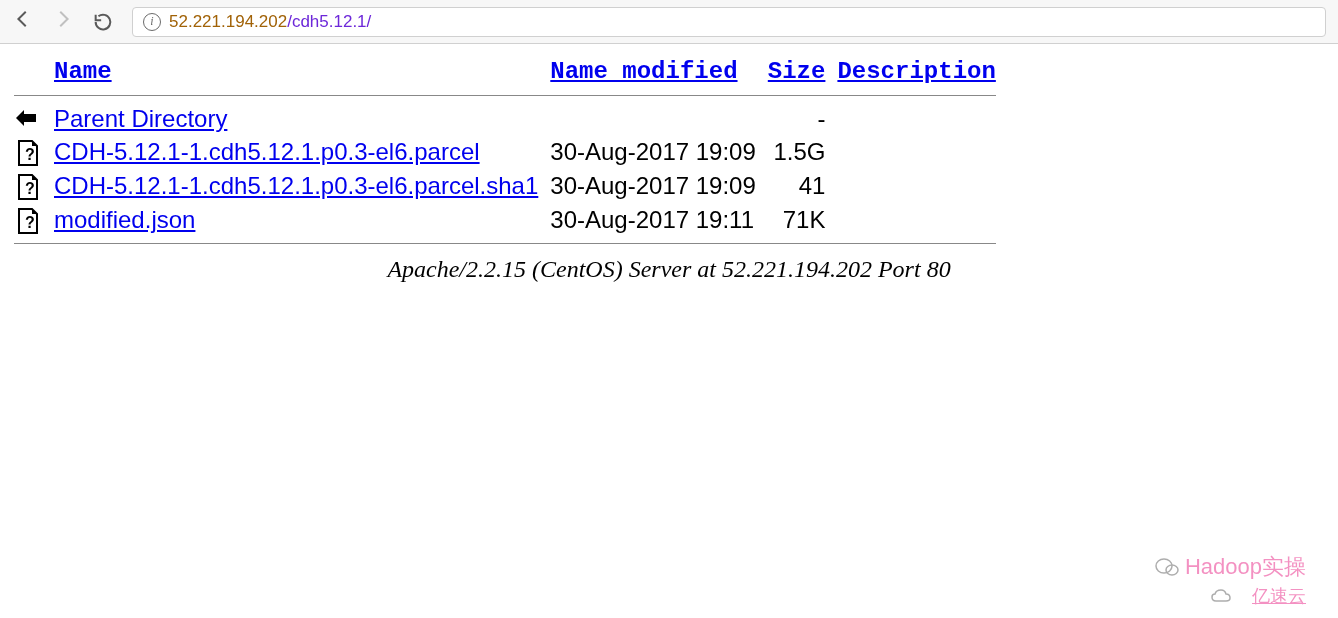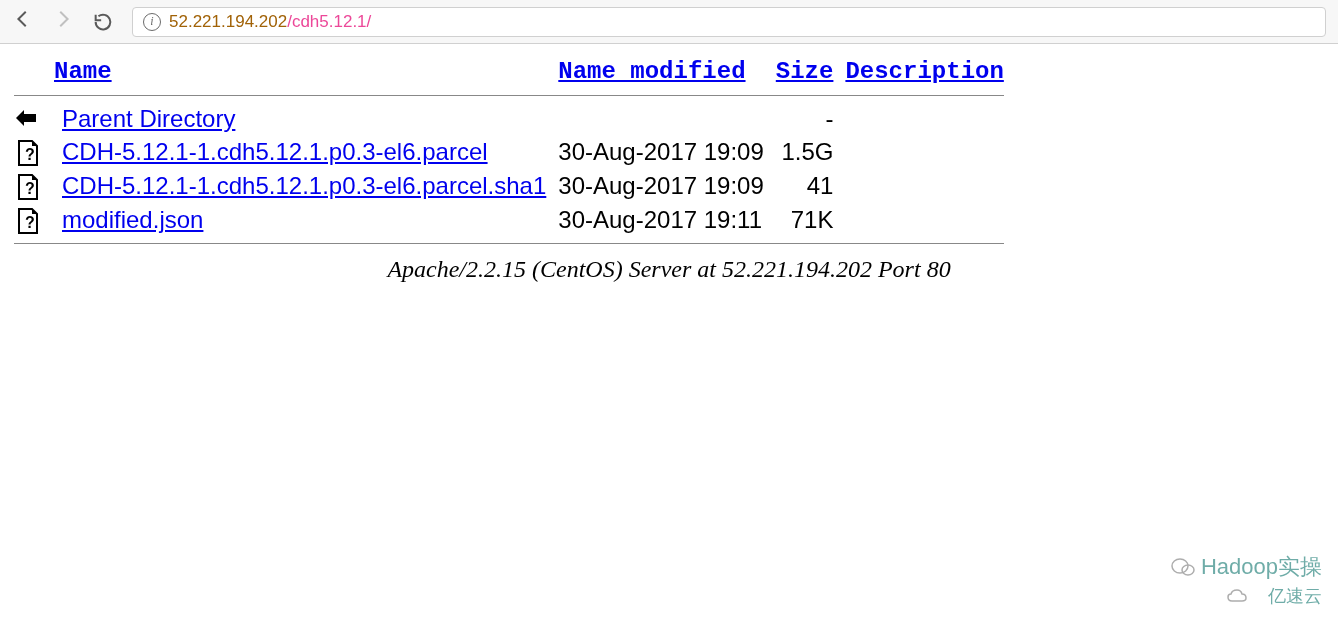--- a/index.html
+++ b/index.html
@@ -48,21 +48,21 @@
       display: flex;
       align-items: center;
       justify-content: center;
       font-size: 12px;
       font-family: Georgia, serif;
       font-style: italic;
       color: #6b6b6b;
       flex-shrink: 0;
     }
     .url-host { color: #a16207; }
-    .url-path { color: #ec4899; }
+    .url-path { color: #6d28d9; }
     .content {
       padding: 8px 8px 12px 8px;
     }
     h1 {
       font-size: 48px;
       font-weight: bold;
       margin: 12px 0 24px 0;
       font-family: Arial, Helvetica, sans-serif;
       letter-spacing: -1px;
     }
@@ -83,21 +83,20 @@
     }
     td {
       padding: 2px 6px;
       vertical-align: middle;
     }
     td.lm { white-space: nowrap; text-align: left; }
     td.sz { text-align: right; white-space: nowrap; }
     td a {
       color: #0000ee;
       text-decoration: underline;
-      margin-left: 8px;
     }
     hr {
       border: none;
       border-top: 1.5px solid #888;
       margin: 4px 0;
     }
     .footer {
       font-style: italic;
       font-size: 24px;
       margin-top: 6px;
@@ -105,40 +104,41 @@
       text-align: center;
     }
     .file-icon {
       width: 28px; height: 28px;
       display: inline-block;
       vertical-align: middle;
     }
     .watermark-area {
       position: fixed;
       bottom: 10px;
-      right: 16px;
+      right: 32px;
       text-align: left;
       opacity: 0.6;
       font-family: Arial, sans-serif;
-      color: #0f766e;
+      color: #ec4899;
     }
     .watermark-top {
       font-size: 22px;
       display: flex;
       align-items: center;
       justify-content: flex-end;
       gap: 4px;
     }
     .watermark-bottom {
       font-size: 18px;
       display: flex;
       align-items: center;
       justify-content: flex-end;
       gap: 20px;
       margin-top: 2px;
+      text-decoration: underline;
     }
   </style>
 </head>
 <body>
 
 <div class="browser-toolbar">
   <div class="nav-arrow">
     <svg width="22" height="22" viewBox="0 0 24 24" fill="none" stroke="#5a5a5a" stroke-width="2.2">
         <path d="M15 4 L7 12 L15 20"></path>
       </svg>

